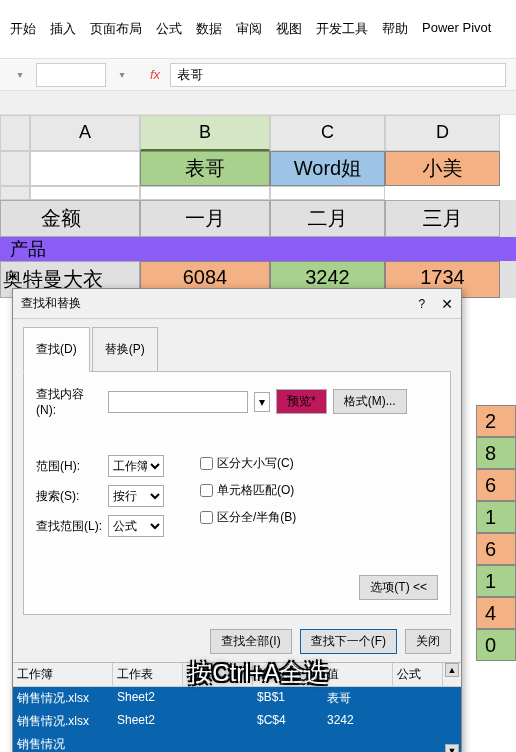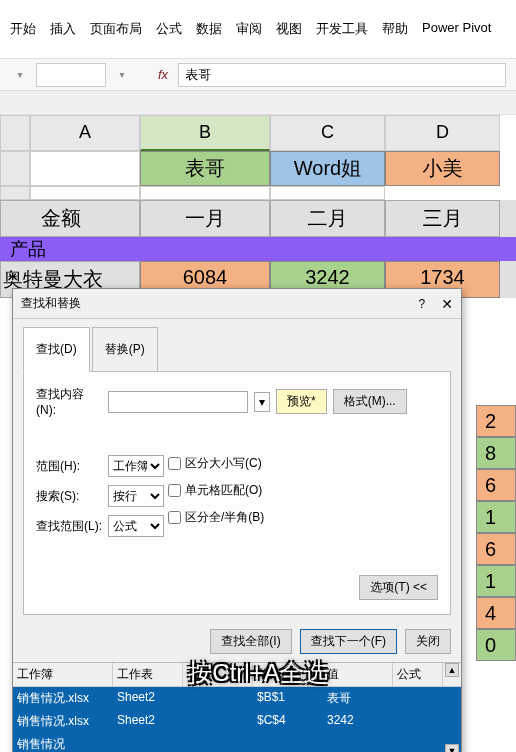--- a/index.html
+++ b/index.html
@@ -4,21 +4,21 @@
 <style>
 * { margin: 0; padding: 0; box-sizing: border-box; font-family: "Microsoft YaHei", sans-serif; }
 body { background: #fff; width: 516px; height: 752px; overflow: hidden; position: relative; }
 
 .ribbon-tabs { display: flex; gap: 14px; padding: 20px 10px; font-size: 13px; border-bottom: 1px solid #e0e0e0; }
 .ribbon-tabs span { cursor: pointer; }
 
 .toolbar-row { display: flex; align-items: center; padding: 4px 10px; gap: 6px; border-bottom: 1px solid #e0e0e0; background: #f7f7f7; height: 32px; }
 .arrow-btn { width: 20px; height: 20px; display: flex; align-items: center; justify-content: center; color: #888; font-size: 10px; }
 .namebox { width: 70px; height: 24px; border: 1px solid #ccc; background: #fff; font-size: 12px; padding: 0 4px; }
-.fx-label { font-style: italic; font-size: 13px; margin-left: 20px; color: #7f1d1d; }
+.fx-label { font-style: italic; font-size: 13px; margin-left: 12px; color: #ef4444; }
 .formula-bar { flex: 1; height: 24px; border: 1px solid #ccc; background: #fff; font-size: 13px; padding: 2px 6px; margin-left: 4px; }
 
 .spacer-bar { height: 24px; background: #f0f0f0; border-bottom: 1px solid #e0e0e0; }
 
 .sheet { position: relative; }
 .col-headers { display: grid; grid-template-columns: 30px 110px 130px 115px 115px; }
 .col-header { border: 1px solid #ccc; text-align: center; font-size: 18px; padding: 6px 0; background: #e8e8e8; }
 .col-header.sel { background: #d4e6c4; border-bottom: 2px solid #4a7a2a; }
 .row-header { background: #e8e8e8; }
 
@@ -48,21 +48,21 @@
 .dlg-close { font-size: 14px; cursor: pointer; }
 .dlg-tabs { display: flex; padding: 8px 10px 0; gap: 2px; }
 .dlg-tab { padding: 13px 12px; border: 1px solid #bbb; background: #f0f0f0; font-size: 12px; cursor: pointer; }
 .dlg-tab.active { background: #fdfdfd; border-bottom-color: #fdfdfd; position: relative; z-index: 2; }
 .dlg-body { background: #fdfdfd; margin: 0 10px 14px; border: 1px solid #bbb; padding: 14px 12px; margin-top: -1px; }
 .dlg-row { display: flex; align-items: center; margin-bottom: 8px; gap: 6px; }
 .dlg-label { width: 66px; font-size: 12px; }
 .dlg-input { width: 140px; height: 22px; border: 1px solid #aaa; }
 .dlg-select { width: 56px; height: 22px; border: 1px solid #aaa; background: #fff; font-size: 12px; }
 .dlg-btn { padding: 3px 10px; border: 1px solid #adadad; background: #e1e1e1; font-size: 12px; cursor: pointer; }
-.dlg-btn.green { background: #fef9c3; }
+.dlg-btn.green { background: #be185d; }
 .dlg-check { display: flex; align-items: center; gap: 4px; font-size: 12px; }
 .dlg-actions { display: flex; justify-content: flex-end; gap: 8px; margin: 8px 10px; }
 .options-row { display: flex; justify-content: flex-end; margin-top: 30px; }
 
 .results { border-top: 1px solid #bbb; font-size: 12px; position: relative; }
 .results-head { display: grid; grid-template-columns: 100px 70px 70px 70px 70px 50px; background: #f0f0f0; border-bottom: 1px solid #ccc; }
 .results-head div { padding: 3px 4px; border-right: 1px solid #ccc; }
 .results-row { display: grid; grid-template-columns: 100px 70px 70px 70px 70px 50px; background: #0a64ad; color: #fff; }
 .results-row div { padding: 3px 4px; white-space: nowrap; overflow: hidden; }
 .results-status { padding: 2px 6px; border-top: 1px solid #ccc; font-size: 11px; background: #f0f0f0; }
@@ -160,21 +160,21 @@
   </div>
   <div class="dlg-body">
     <div class="dlg-row">
       <span class="dlg-label">查找内容(N):</span>
       <input class="dlg-input" value="" style="">
       <span style="border:1px solid #aaa;padding:2px 4px;">▾</span>
       <button class="dlg-btn green">预览*</button>
       <button class="dlg-btn">格式(M)...</button>
     </div>
     <div style="height:30px"></div>
-    <div style="display:flex;gap:4px;">
+    <div style="display:flex;gap:36px;">
       <div>
         <div class="dlg-row">
           <span class="dlg-label">范围(H):</span>
           <select class="dlg-select"><option>工作簿</option></select>
         </div>
         <div class="dlg-row">
           <span class="dlg-label">搜索(S):</span>
           <select class="dlg-select"><option>按行</option></select>
         </div>
         <div class="dlg-row">

